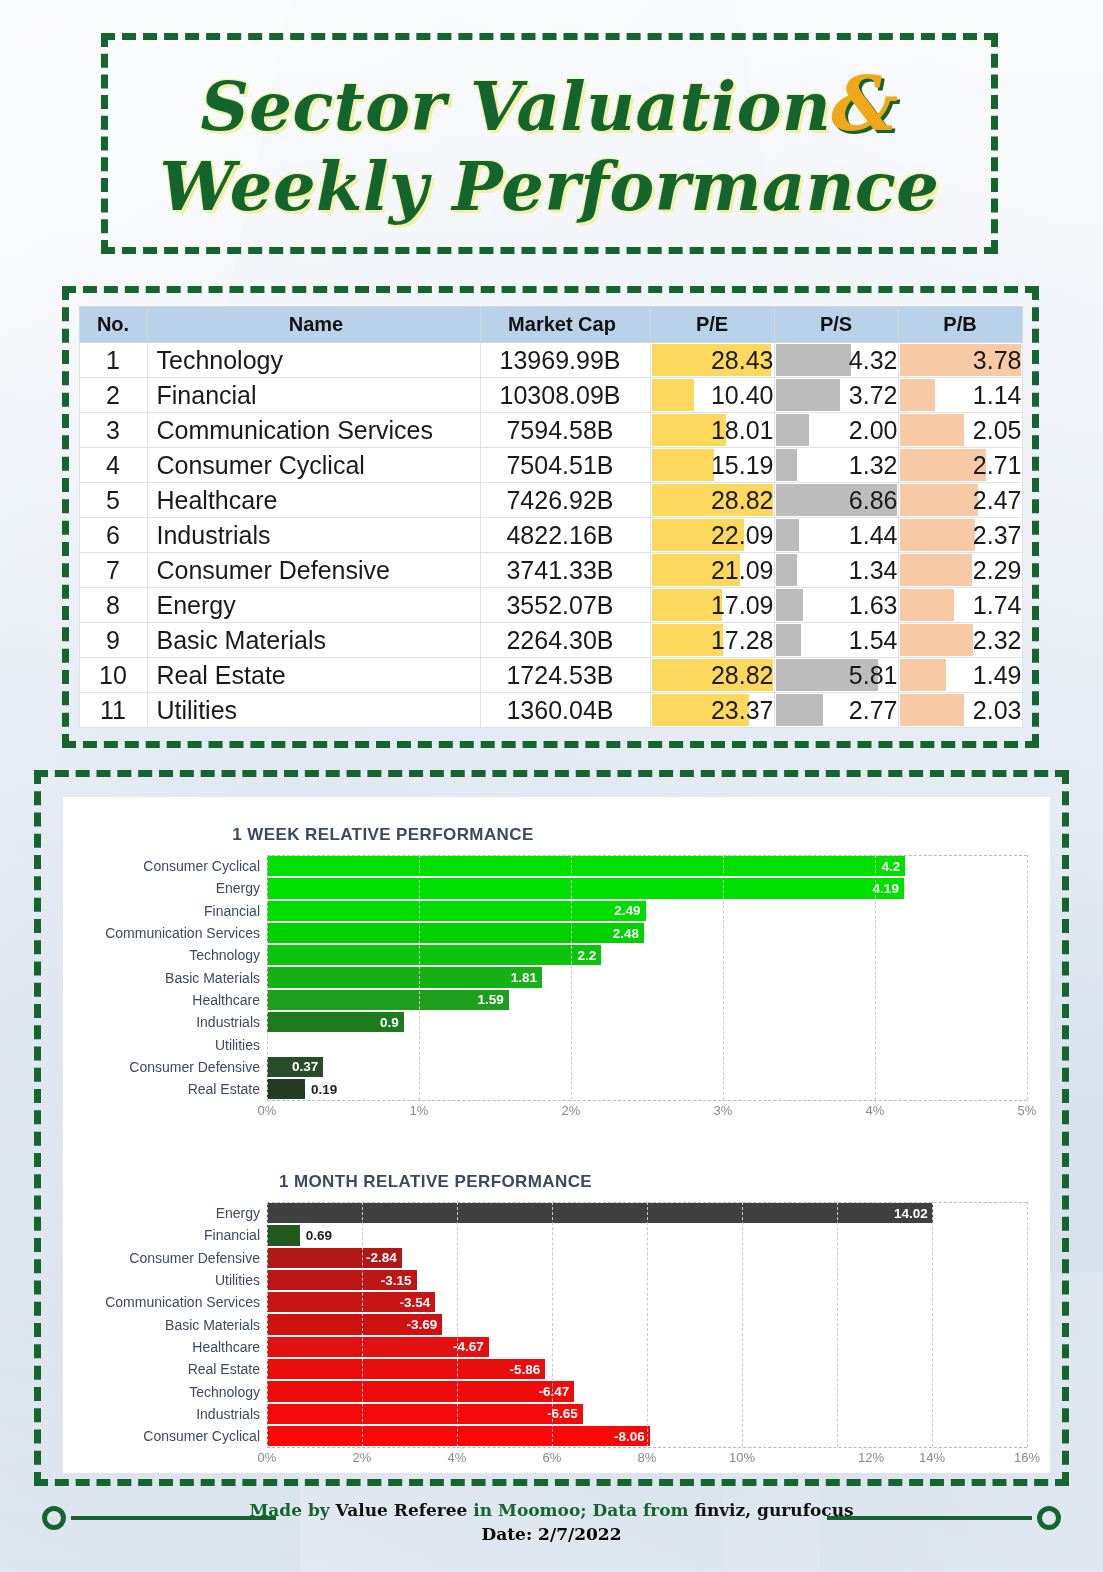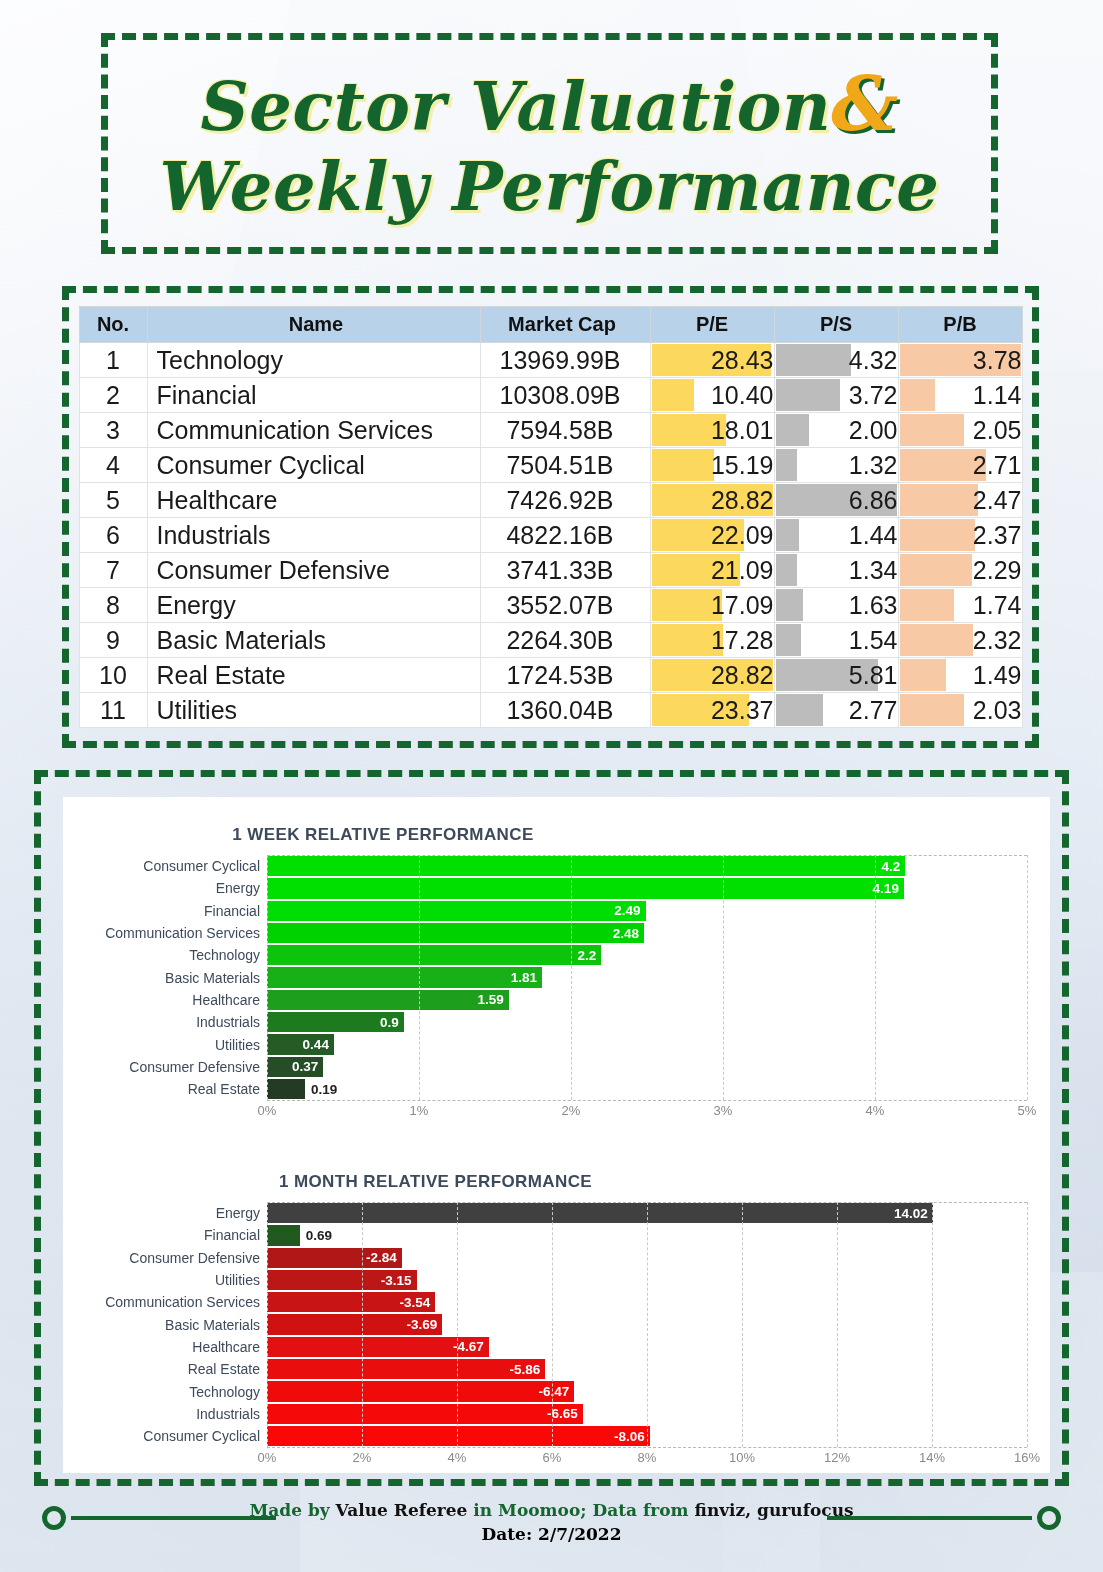--- a/index.html
+++ b/index.html
@@ -418,25 +418,20 @@
           <div class="crow" style="height:22.3px">
             <div class="clabel" style="width:200px">Industrials</div>
             <div class="ctrack">
               <div class="cbar" style="width:136.8px;background:#1e7a1e">
                 <span class="">0.9</span>
               </div>
             </div>
           </div>
           <div class="crow" style="height:22.3px">
             <div class="clabel" style="width:200px">Utilities</div>
-            <div class="ctrack">
-              <div class="cbar" style="width:66.9px;background:#255c25">
-                <span class="">0.44</span>
-              </div>
-            </div>
           </div>
           <div class="crow" style="height:22.3px">
             <div class="clabel" style="width:200px">Consumer Defensive</div>
             <div class="ctrack">
               <div class="cbar" style="width:56.2px;background:#264d26">
                 <span class="">0.37</span>
               </div>
             </div>
           </div>
           <div class="crow" style="height:22.3px">
@@ -573,21 +568,21 @@
             <div class="axis-bot" style="top:245.3px"></div>
           </div>
         </div>
         <div class="ticks" style="margin-left:200px;width:760px">
           <b style="left:0.0px">0%</b>
           <b style="left:95.0px">2%</b>
           <b style="left:190.0px">4%</b>
           <b style="left:285.0px">6%</b>
           <b style="left:380.0px">8%</b>
           <b style="left:475.0px">10%</b>
-          <b style="left:570.0px">12%</b>
+          <b style="left:604px">12%</b>
           <b style="left:665.0px">14%</b>
           <b style="left:760.0px">16%</b>
         </div>
       </div>
   </div>
 </div>
 
 <div class="footer">
   <div class="fcirc" style="left:42px;"></div>
   <div class="fcirc" style="right:42px;"></div>

